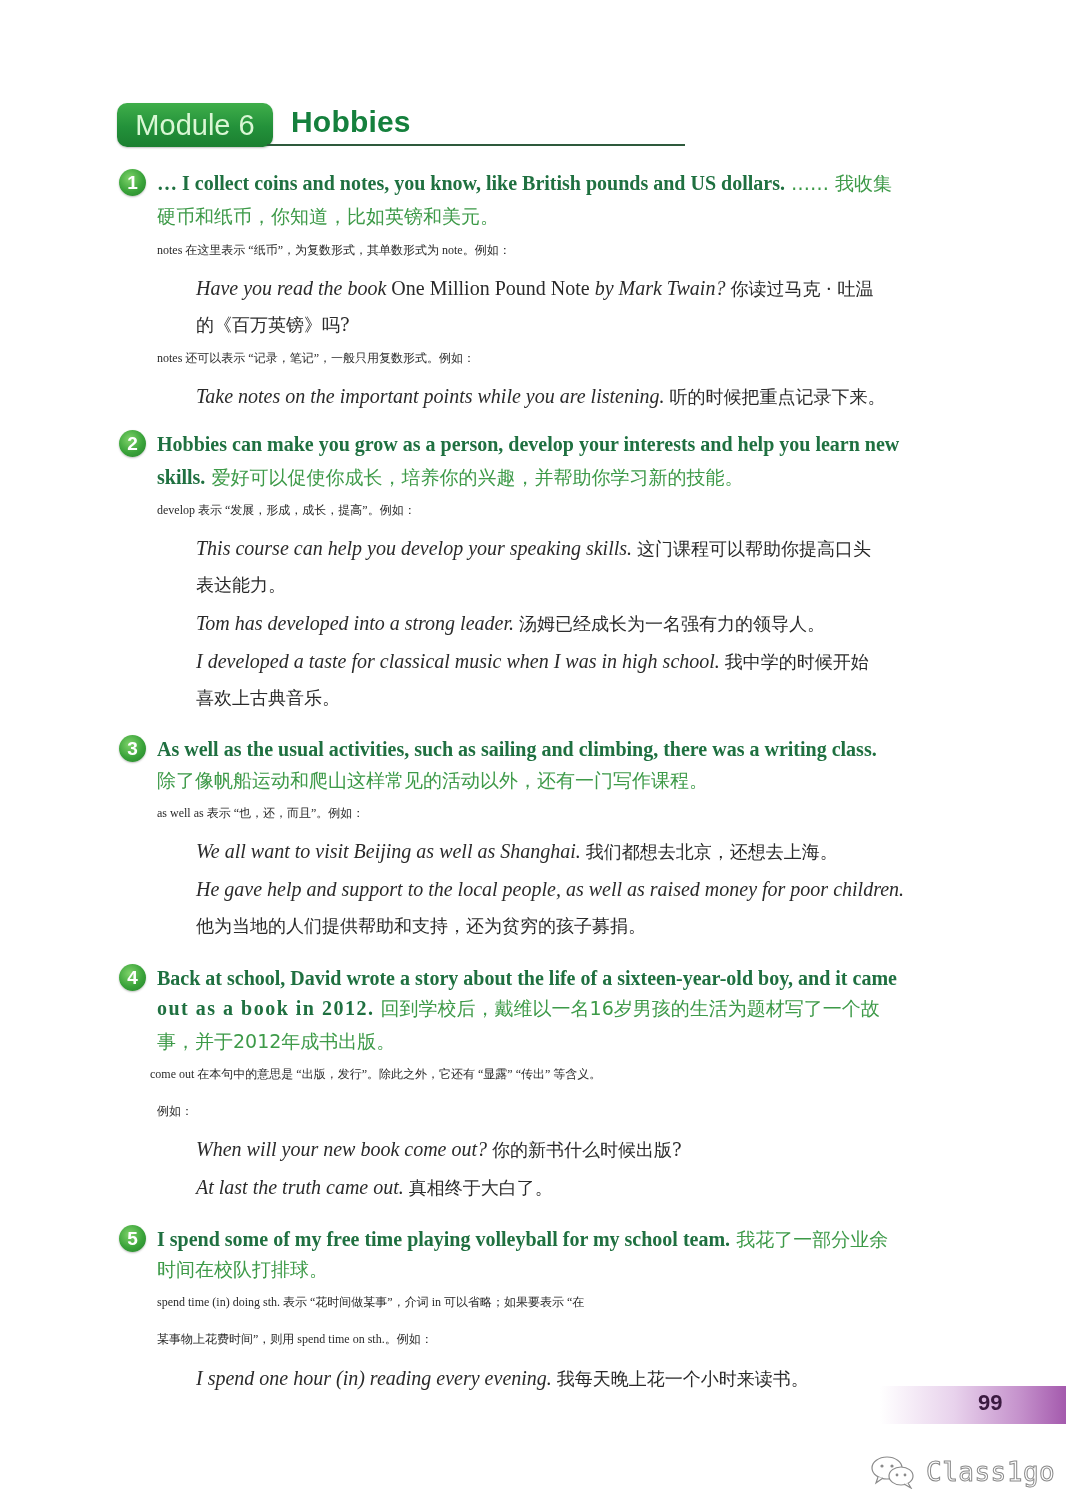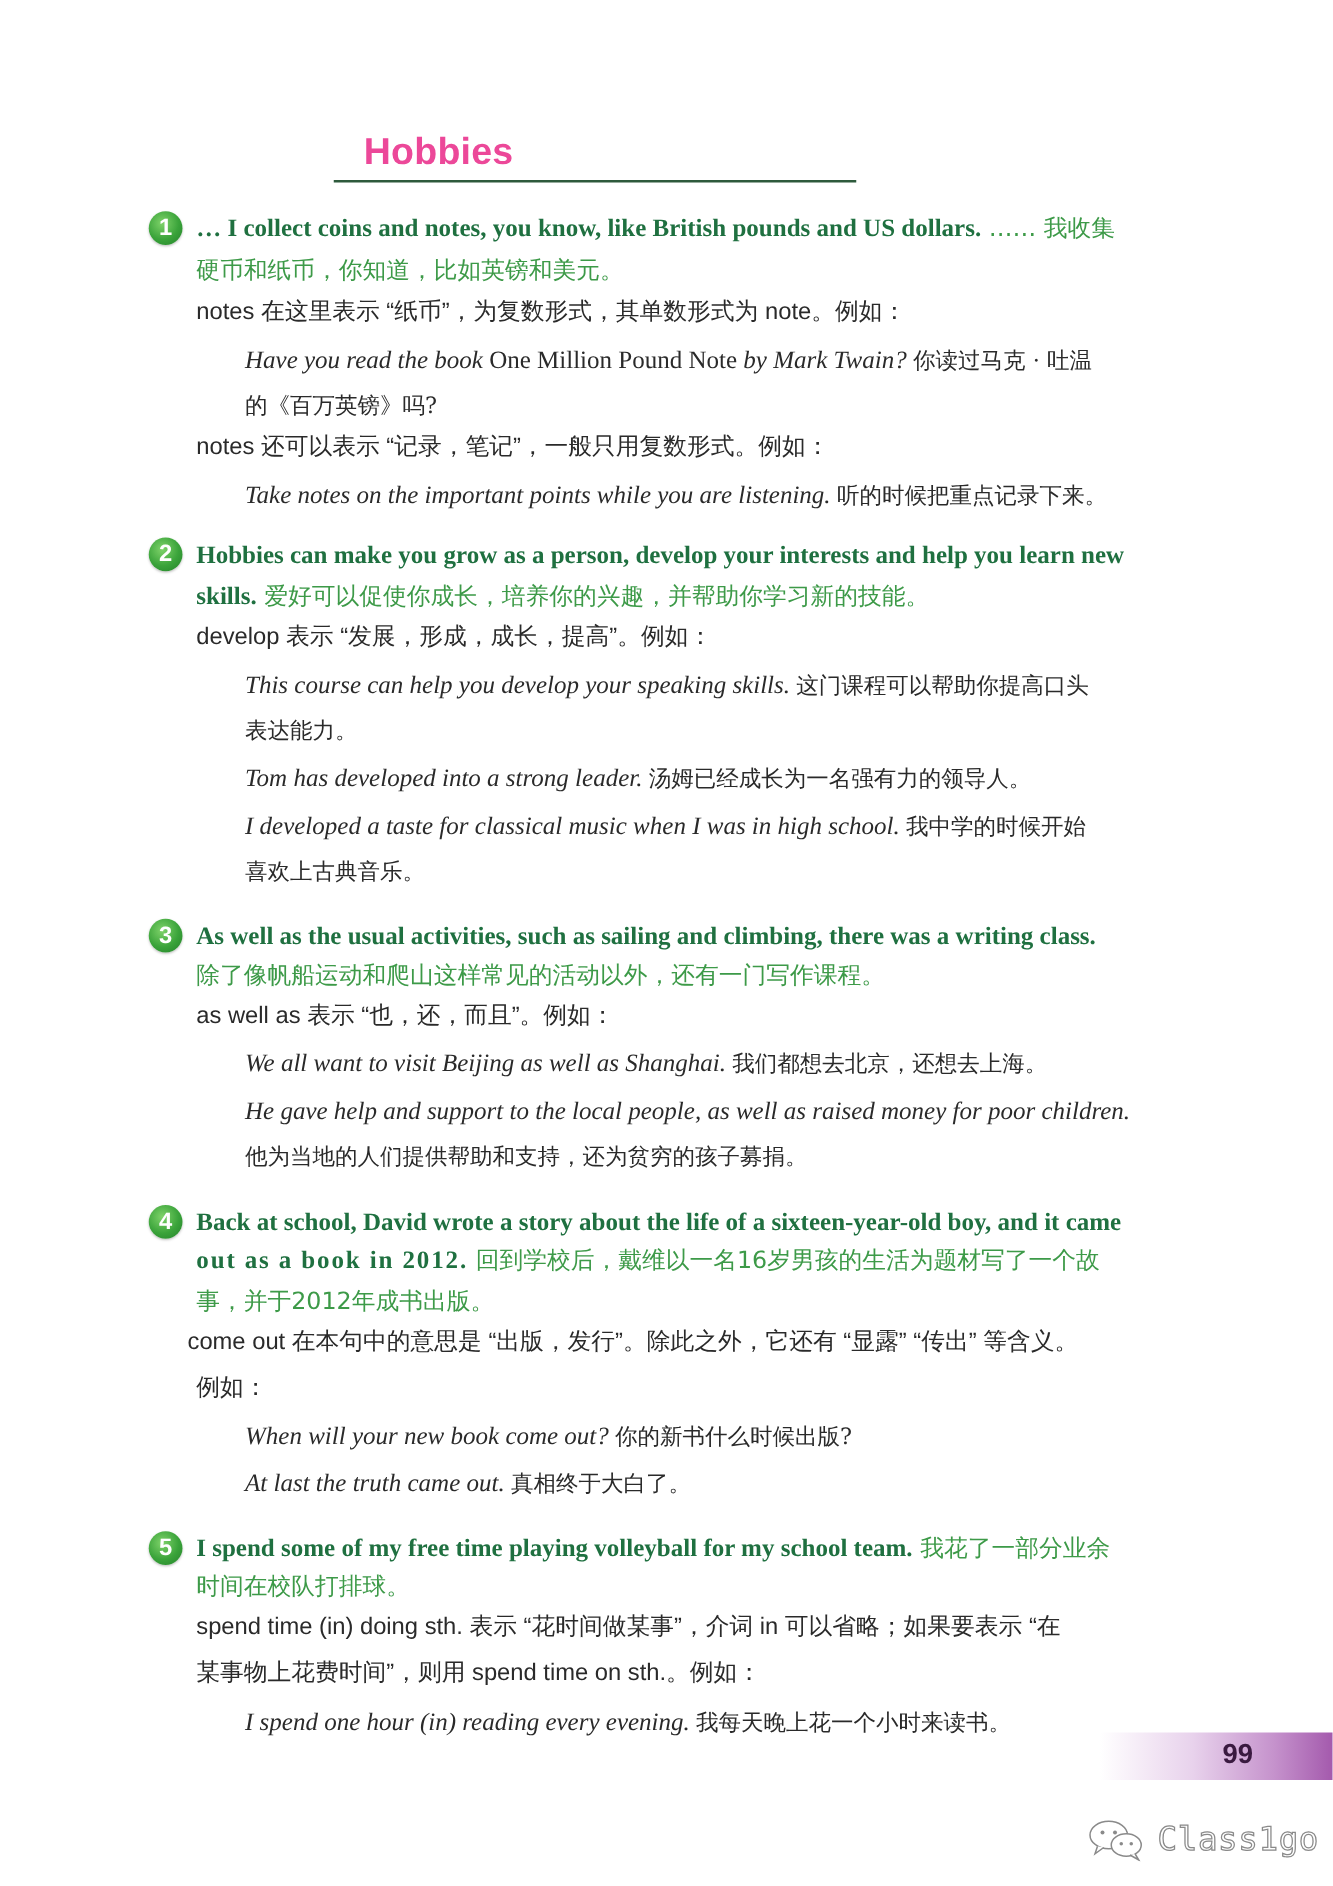--- a/index.html
+++ b/index.html
@@ -37,21 +37,21 @@
       text-align: center;
       box-shadow: 0 1px 2px rgba(0,0,0,0.25);
     }
     .module-title {
       position: absolute;
       left: 174px;
       top: 2px;
       font-family: "Liberation Sans", "DejaVu Sans", sans-serif;
       font-weight: bold;
       font-size: 30px;
-      color: #ec4899;
+      color: #15803d;
       letter-spacing: 0.2px;
     }
     .header-rule {
       position: absolute;
       left: 150px;
       top: 41px;
       width: 418px;
       height: 2px;
       background: #2e5a3c;
     }
@@ -88,22 +88,22 @@
     }
     .green-cn {
       color: #3d9a48;
       font-family: "DejaVu Sans", sans-serif;
       font-size: 19px;
     }
     .normal {
       color: #2a2a2a;
     }
     .cn {
-      font-family: Liberation Sans, sans-serif;
-      font-size: 19px;
+      font-family: Liberation Serif, serif;
+      font-size: 12px;
     }
     .ex {
       font-style: italic;
       color: #2a2a2a;
     }
     .ex .cn-ex {
       font-style: normal;
       font-family: "DejaVu Serif", serif;
       font-size: 18px;
     }
@@ -147,20 +147,21 @@
       font-size: 26px;
       color: #ffffff;
       -webkit-text-stroke: 1px #8a8a8a;
       letter-spacing: 0.5px;
     }
   </style>
 </head>
 <body>
 
 <div class="header">
+  <div class="module-badge">Module 6</div>
   <div class="module-title">Hobbies</div>
   <div class="header-rule"></div>
 </div>
 
 <div class="item" style="top:168px;">
   <div class="num-icon" style="top:1px;">1</div>
   <div class="line" style="left:39px; top:3px;">
     <span class="green-bold">… I collect coins and notes, you know, like British pounds and US dollars.</span><span class="green-cn"> …… 我收集</span>
   </div>
   <div class="line green-cn" style="left:39px; top:36px;">硬币和纸币，你知道，比如英镑和美元。</div>

